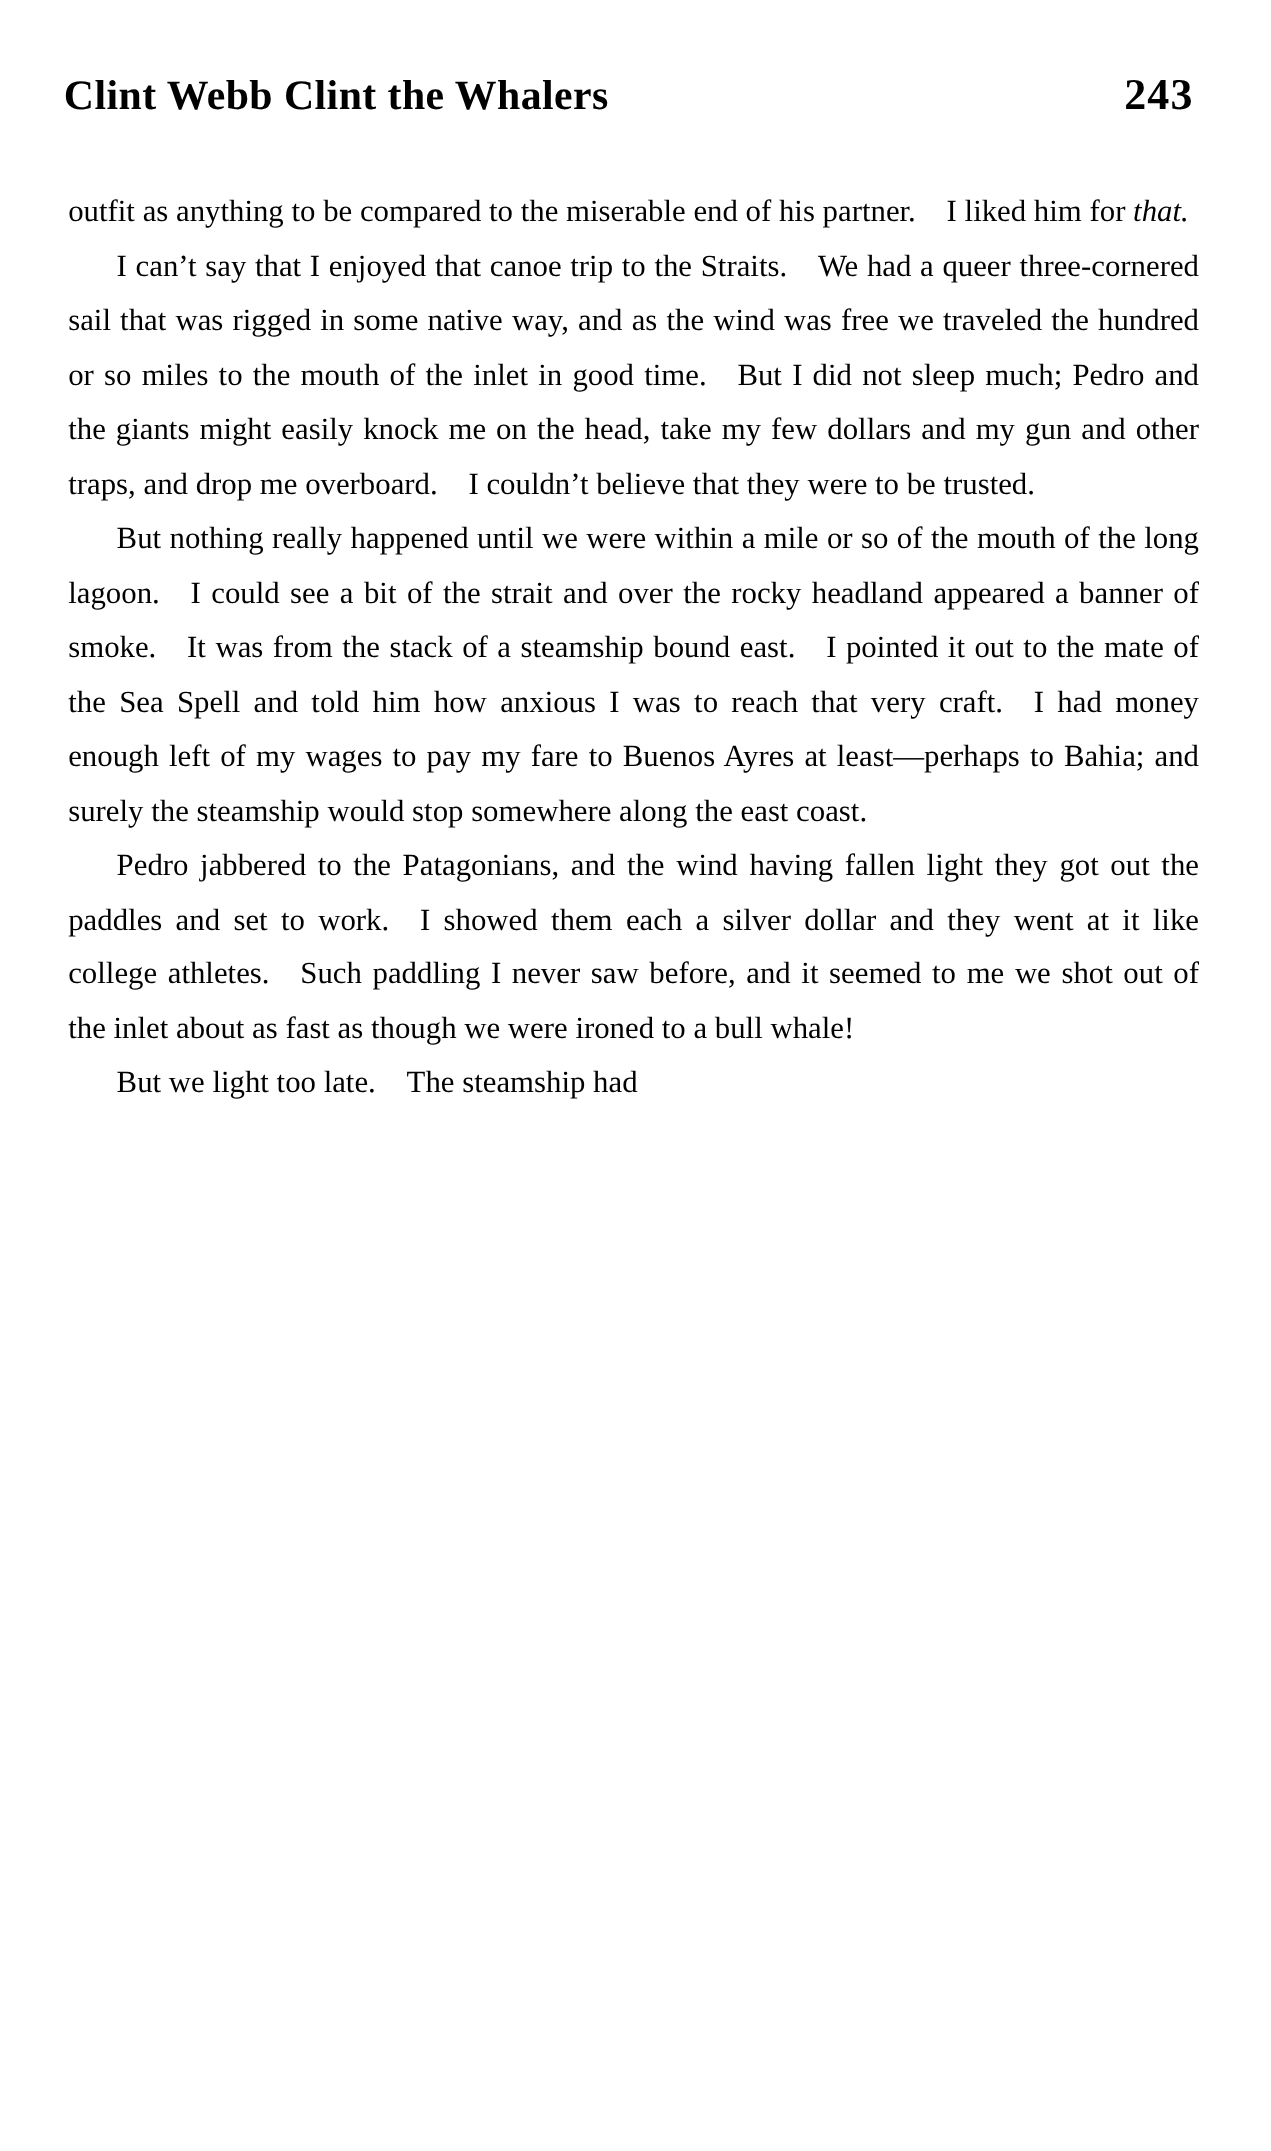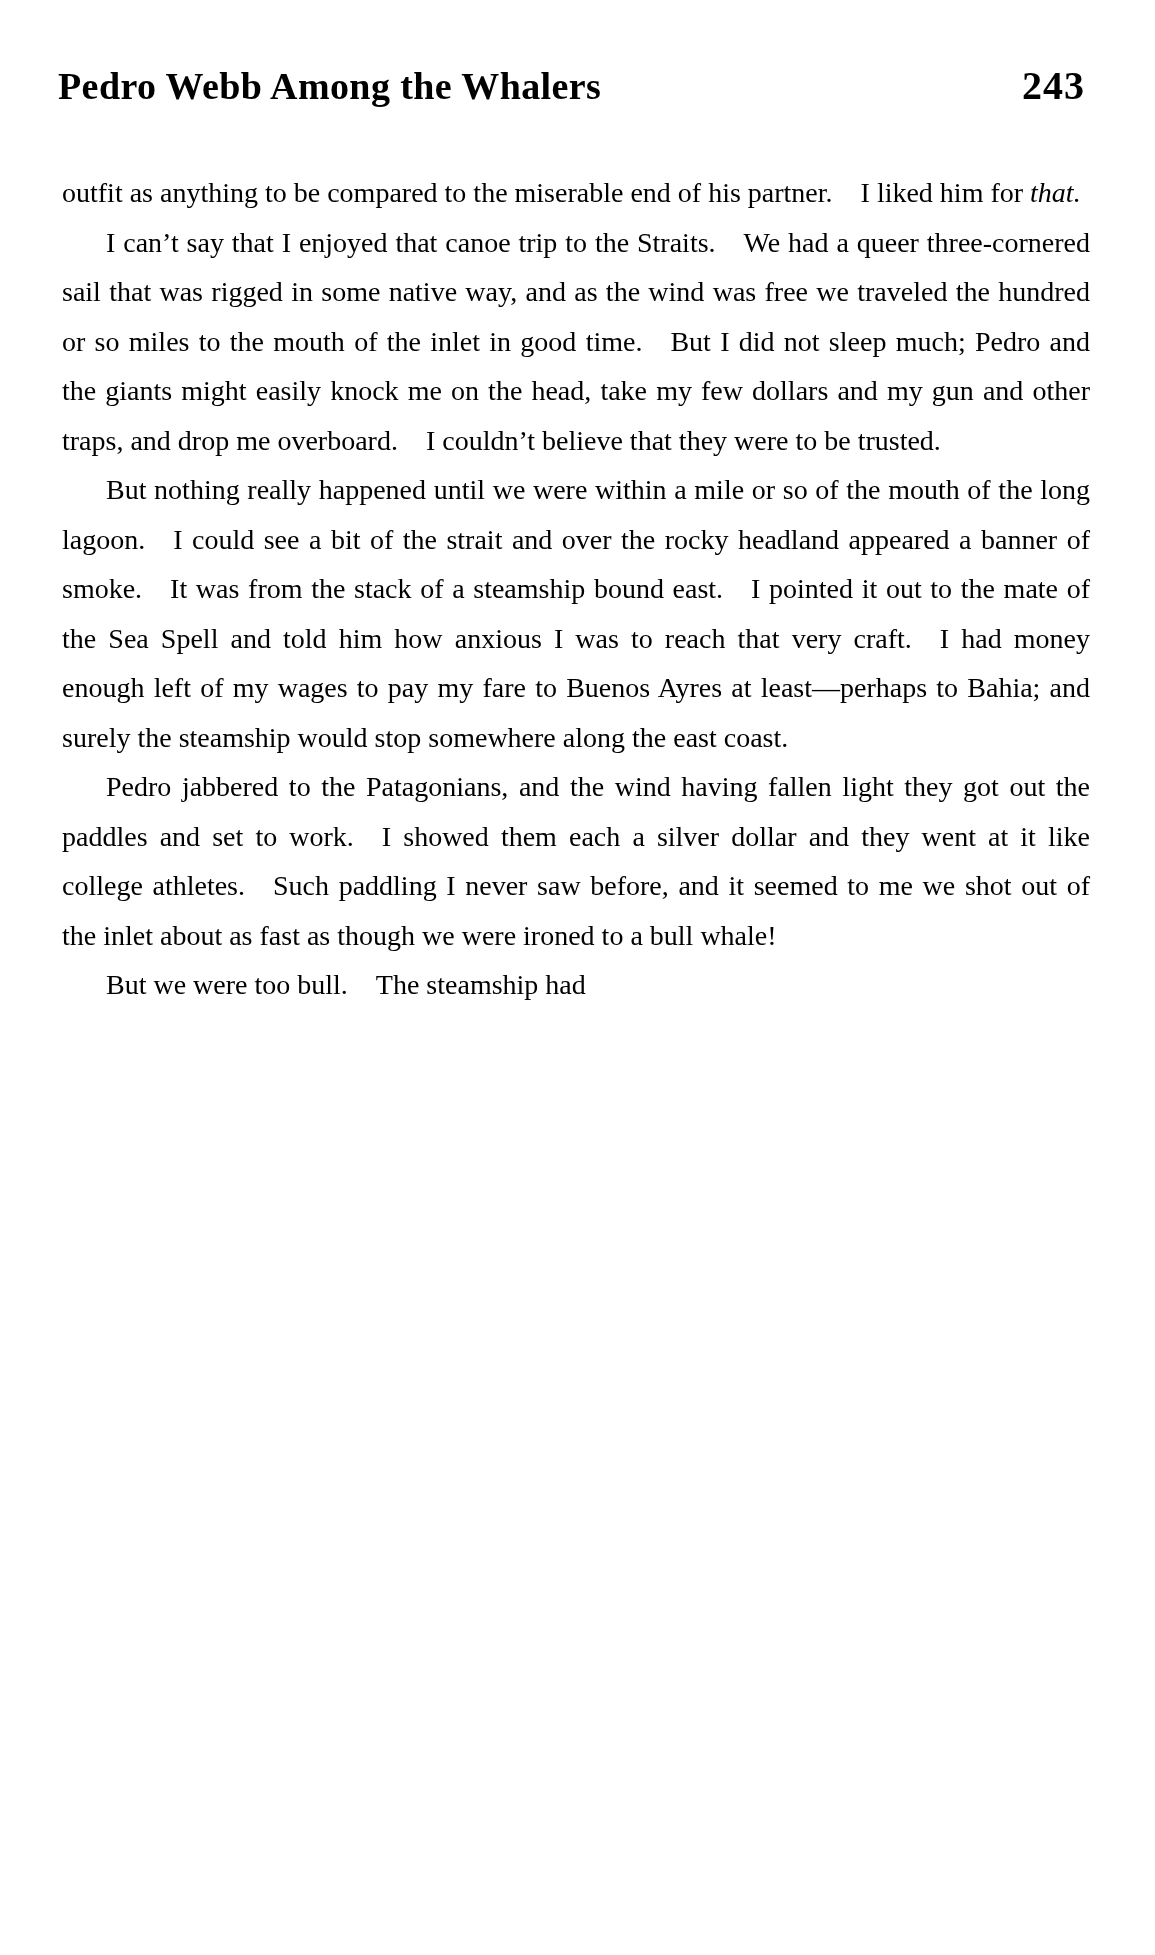--- a/index.html
+++ b/index.html
@@ -68,25 +68,25 @@
   .body-text, .running-head-title, .running-head-folio {
     -webkit-font-smoothing: antialiased;
   }
 </style>
 </head>
 <body>
 
 <div class="page">
 
   <div class="running-head">
-    <div class="running-head-title">Pedro Webb Among the Whalers</div>
+    <div class="running-head-title">Clint Webb Clint the Whalers</div>
     <div class="running-head-folio">243</div>
   </div>
 
   <div class="body-text">
       <p class="">outfit as anything to be compared to the miserable end of his partner. I liked him for <i>that.</i></p>
       <p class="indent">I can’t say that I enjoyed that canoe trip to the Straits. We had a queer three-cornered sail that was rigged in some native way, and as the wind was free we traveled the hundred or so miles to the mouth of the inlet in good time. But I did not sleep much; Pedro and the giants might easily knock me on the head, take my few dollars and my gun and other traps, and drop me overboard. I couldn’t believe that they were to be trusted.</p>
       <p class="indent">But nothing really happened until we were within a mile or so of the mouth of the long lagoon. I could see a bit of the strait and over the rocky headland appeared a banner of smoke. It was from the stack of a steamship bound east. I pointed it out to the mate of the Sea Spell and told him how anxious I was to reach that very craft. I had money enough left of my wages to pay my fare to Buenos Ayres at least—perhaps to Bahia; and surely the steamship would stop somewhere along the east coast.</p>
       <p class="indent">Pedro jabbered to the Patagonians, and the wind having fallen light they got out the paddles and set to work. I showed them each a silver dollar and they went at it like college athletes. Such paddling I never saw before, and it seemed to me we shot out of the inlet about as fast as though we were ironed to a bull whale!</p>
-      <p class="indent">But we were too bull. The steamship had</p>
+      <p class="indent">But we light too late. The steamship had</p>
     </div>
 
 </div>
 
 </body></html>

